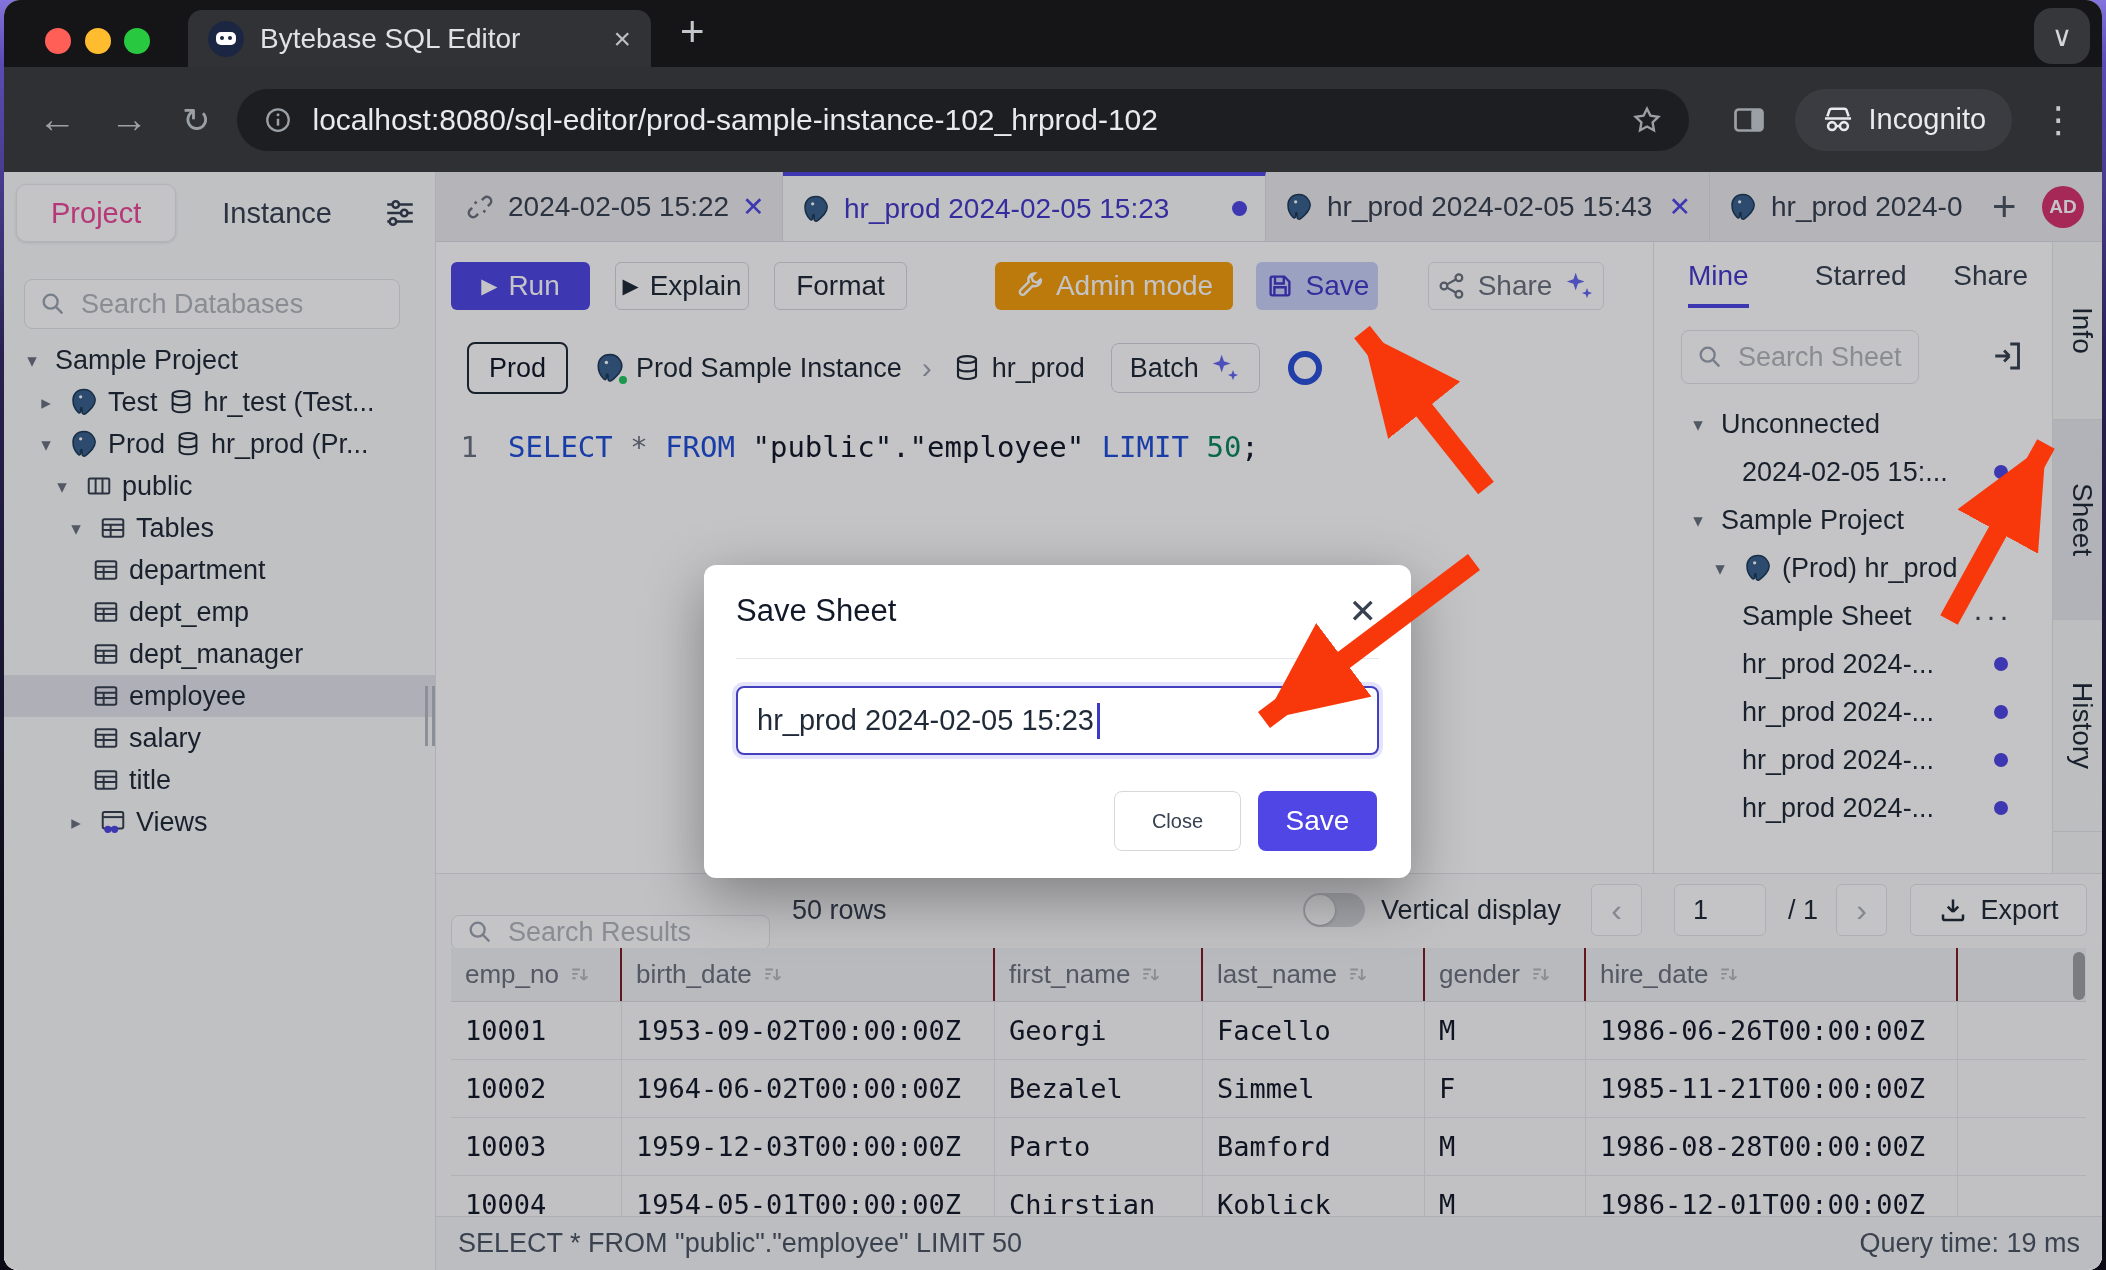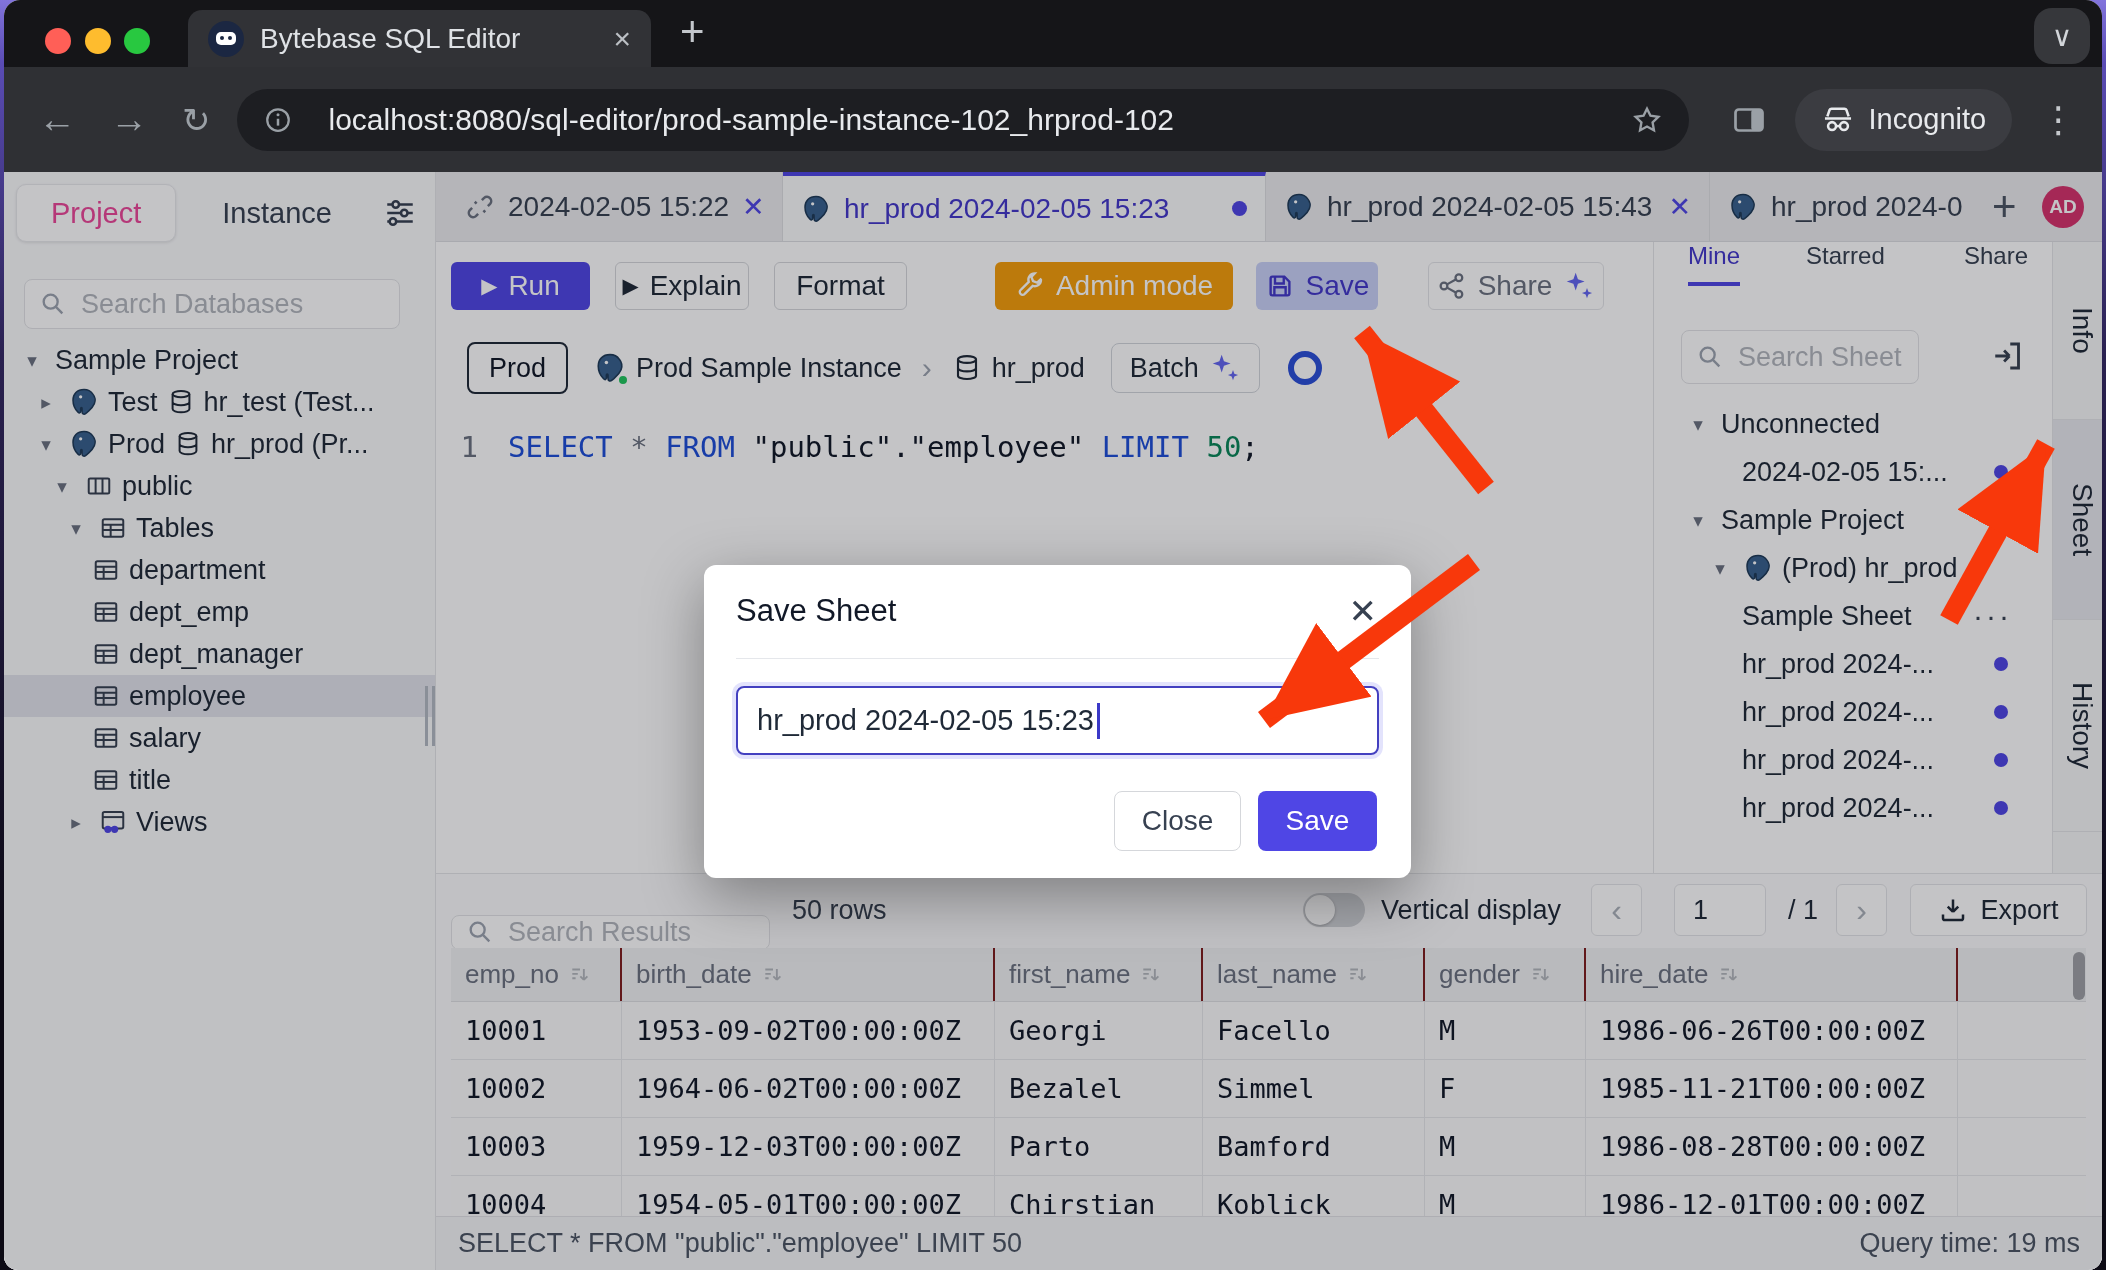--- a/index.html
+++ b/index.html
@@ -18,21 +18,21 @@
   .favicon{width:36px;height:36px;border-radius:50%;background:#1b2742;position:relative;flex:none;}
   .favicon:before{content:"";position:absolute;left:8px;top:11px;width:20px;height:13px;background:#fff;border-radius:5px;}
   .favicon:after{content:"";position:absolute;left:12px;top:15px;width:4px;height:4px;background:#1b2742;border-radius:50%;box-shadow:8px 0 0 #1b2742;}
   .btab-title{font-size:28px;color:#dfe2e6;flex:1;white-space:nowrap;overflow:hidden;}
   .btab-close{font-size:30px;color:#bcc0c5;}
   .newtab{position:absolute;left:676px;top:8px;font-size:42px;color:#c3c6cb;}
   .wchev{position:absolute;right:12px;top:8px;width:56px;height:56px;border-radius:18px;background:#36373b;color:#d2d5d9;font-size:28px;display:flex;align-items:center;justify-content:center;}
   .ctool{position:absolute;top:67px;left:0;right:0;height:105px;background:#2f3034;display:flex;align-items:center;}
   .navic{font-size:38px;color:#9aa0a6;margin-left:34px;}
   .reload{font-size:34px;}
-  .urlbar{margin-left:26px;width:1452px;height:62px;background:#1d1e22;border-radius:31px;display:flex;align-items:center;padding:0 26px;gap:36px;}
+  .urlbar{margin-left:26px;width:1452px;height:62px;background:#1d1e22;border-radius:31px;display:flex;align-items:center;padding:0 26px;gap:20px;}
   .url{font-size:30px;color:#e8eaed;flex:1;white-space:nowrap;overflow:hidden;}
   .incog{margin-left:28px;height:62px;border-radius:31px;background:#3b3c41;display:flex;align-items:center;padding:0 26px;gap:14px;color:#e8eaed;font-size:29px;}
   .dots3{margin-left:28px;font-size:36px;color:#c5c8cc;}
 
   
   .app{position:absolute;top:172px;left:0;right:0;bottom:0;background:#fff;overflow:hidden;}
   .dim{position:absolute;inset:0;background:rgba(10,10,18,.24);z-index:40;pointer-events:none;}
 
   
   .lsb{position:absolute;left:0;top:0;width:432px;bottom:0;background:#fafbfc;border-right:1px solid #e4e5e8;}
@@ -81,21 +81,21 @@
   .airing{margin-left:28px;width:34px;height:34px;border:6px solid #2b4fd8;border-radius:50%;}
   .pgwrap{position:relative;display:inline-flex;margin-right:10px;}
   .gdot{position:absolute;right:-3px;bottom:-2px;width:12px;height:12px;border-radius:50%;background:#22c55e;border:2px solid #fff;}
   .sql{position:absolute;top:188px;left:0;right:0;display:flex;align-items:center;font-family:"DejaVu Sans Mono",monospace;font-size:29px;color:#111827;}
   .lineno{width:72px;text-align:right;padding-right:30px;color:#6b7280;flex:none;}
   .kw{color:#1d4ed8;} .op{color:#6b7280;} .num{color:#098658;}
   .sql span{white-space:pre;}
 
   
   .sheets{position:absolute;left:1649px;top:70px;width:399px;height:631px;background:#fff;border-left:1px solid #e4e5e8;}
-  .sh-tabs{position:absolute;top:0;left:34px;right:24px;display:flex;align-items:flex-start;font-size:24px;color:#374151;}
+  .sh-tabs{position:absolute;top:18px;left:34px;right:24px;display:flex;align-items:flex-start;font-size:28px;color:#374151;}
   .sh-mine{color:#4338ca;border-bottom:4px solid #4f46e5;padding-bottom:12px;}
   .sh-starred{margin-left:66px;} .sh-share{margin-left:auto;}
   .sh-search{position:absolute;left:27px;top:88px;width:238px;height:54px;}
   .sh-import{position:absolute;right:26px;top:96px;}
   .sh-tree{position:absolute;left:0;top:158px;right:0;}
   .srow{height:48px;display:flex;align-items:center;font-size:27px;color:#1f2937;white-space:nowrap;gap:9px;}
   .sp0{padding-left:30px;} .sp1{padding-left:52px;} .sp2{padding-left:88px;}
   .sdot{width:14px;height:14px;border-radius:50%;background:#4f46e5;margin-left:auto;margin-right:44px;flex:none;}
   .smenu{margin-left:auto;margin-right:40px;color:#374151;font-size:30px;letter-spacing:3px;}
 
@@ -128,21 +128,21 @@
   .vthumb{position:absolute;right:1px;top:4px;width:12px;height:48px;border-radius:7px;background:#9fa1a6;}
   .statusbar{position:absolute;left:432px;right:0;bottom:0;height:54px;background:#f5f6f8;border-top:1px solid #e2e3e6;display:flex;align-items:center;justify-content:space-between;padding:0 22px;font-size:27px;color:#4b5563;}
 
   
   .modal{position:absolute;left:700px;top:393px;width:707px;height:313px;background:#fff;border-radius:12px;box-shadow:0 18px 60px rgba(0,0,0,.35);z-index:60;}
   .m-title{position:absolute;left:32px;top:28px;font-size:31px;color:#111827;font-weight:500;}
   .m-x{position:absolute;right:34px;top:26px;font-size:34px;color:#374151;}
   .m-div{position:absolute;left:32px;right:32px;top:93px;height:1px;background:#e5e7eb;}
   .m-input{position:absolute;left:32px;top:121px;width:643px;height:69px;border:2px solid #4340c0;border-radius:8px;box-shadow:0 0 0 4px rgba(99,102,241,.18);display:flex;align-items:center;padding:0 19px;font-size:29px;color:#1f2937;}
   .mcaret{display:inline-block;width:3px;height:36px;background:#3b39c8;margin-left:3px;}
-  .m-closebtn{position:absolute;left:410px;top:226px;width:127px;height:60px;border:1px solid #d5d7db;border-radius:8px;background:#fff;font-size:28px;color:#374151;display:flex;align-items:center;justify-content:center;}
+  .m-closebtn{position:absolute;left:410px;top:226px;width:127px;height:60px;border:1px solid #d5d7db;border-radius:8px;background:#fff;font-size:20px;color:#374151;display:flex;align-items:center;justify-content:center;}
   .m-savebtn{position:absolute;left:554px;top:226px;width:119px;height:60px;border-radius:8px;background:#4f46e5;font-size:28px;color:#fff;display:flex;align-items:center;justify-content:center;}
 
   .arrows{position:absolute;inset:0;z-index:80;pointer-events:none;}
   svg.ic{display:block;}
 </style>
 </head>
 <body>
 
 <svg width="0" height="0" style="position:absolute">
   <defs>

